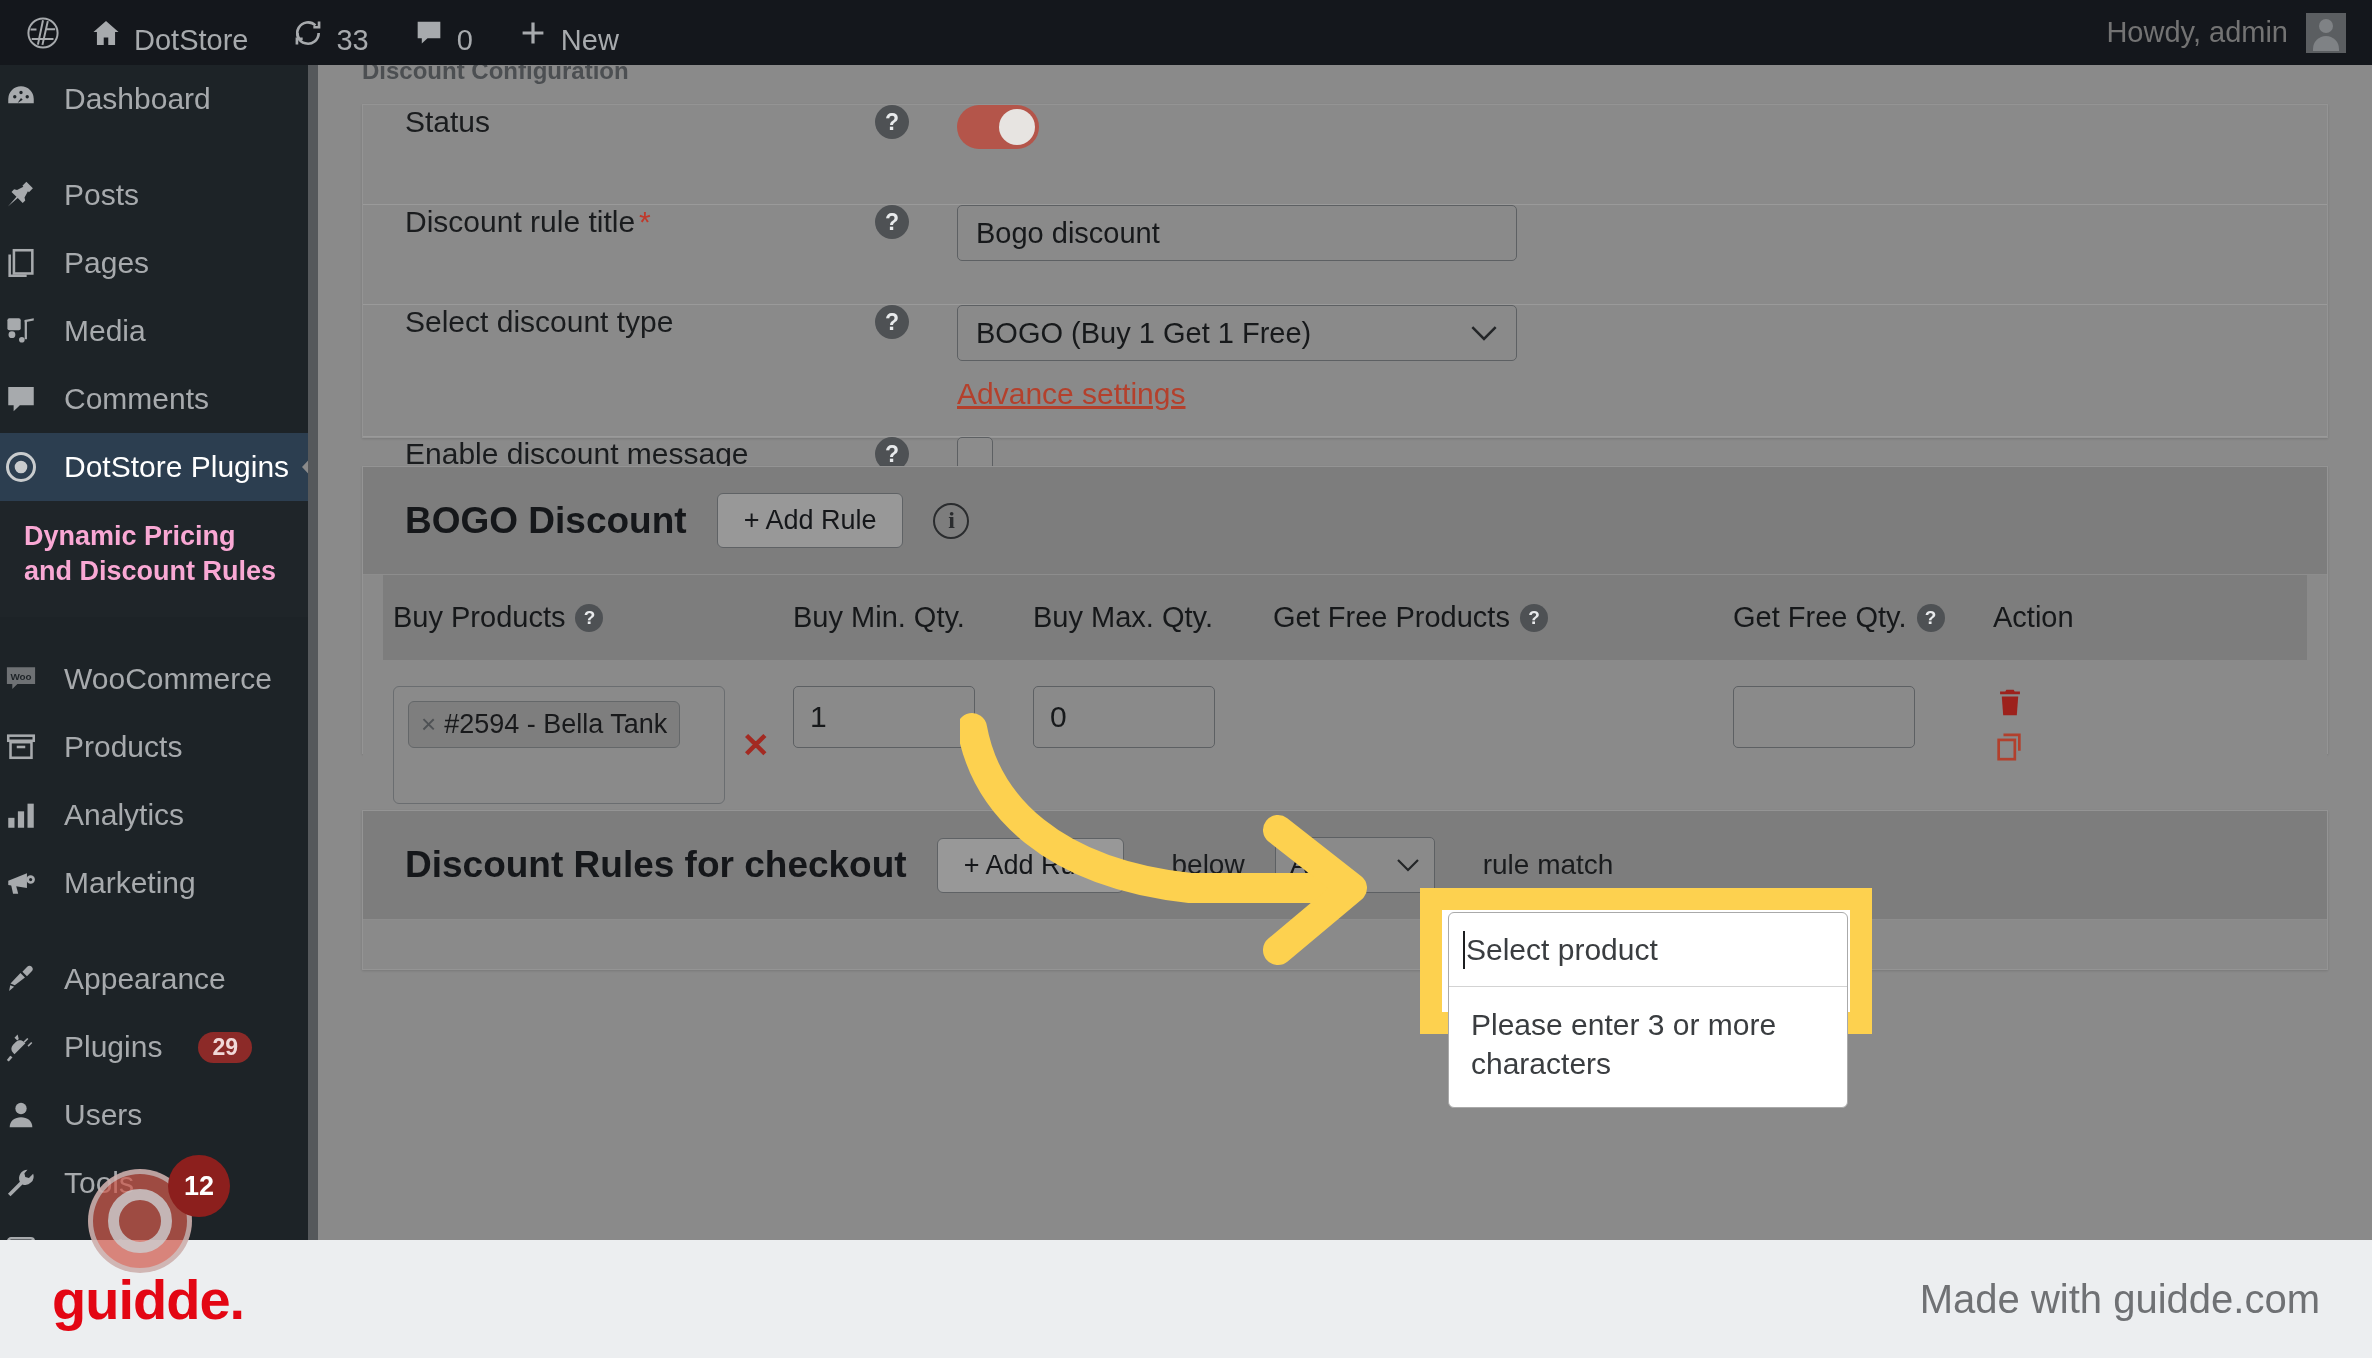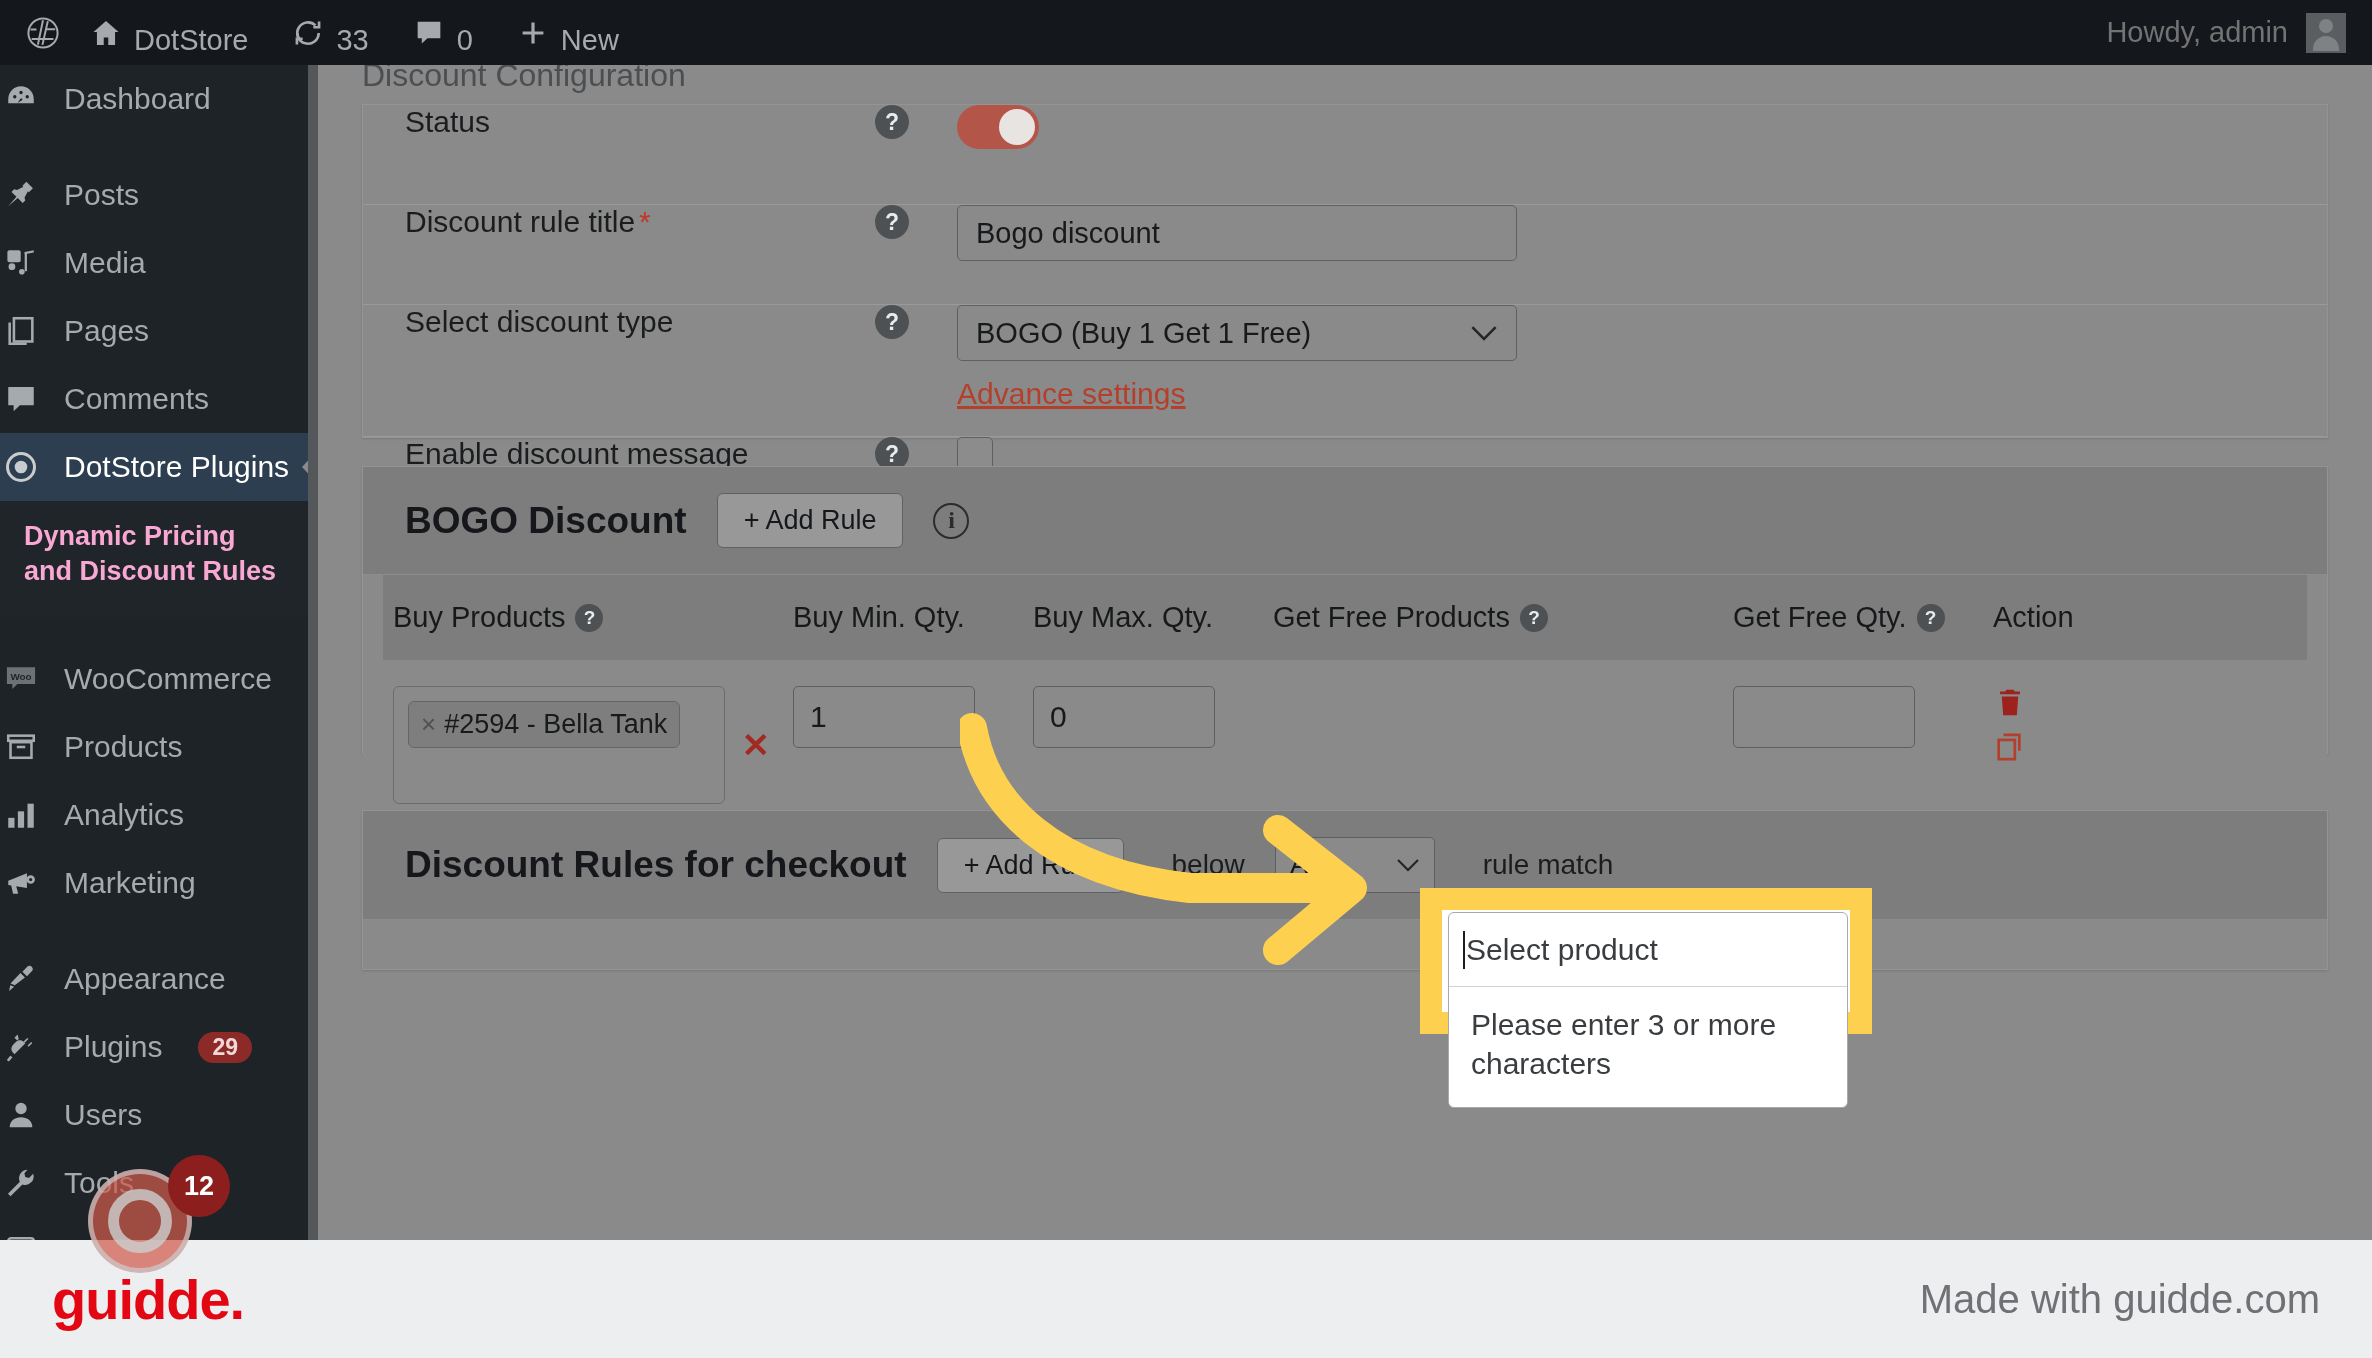--- a/index.html
+++ b/index.html
@@ -85,22 +85,22 @@
     border-radius: 50%; width: 62px; height: 62px;
     display: flex; align-items: center; justify-content: center; z-index: 61;
   }
 
   
   .content {
     position: absolute; left: 318px; top: 65px;
     width: 2054px; height: 1175px; background: #8a8a8a; overflow: hidden;
   }
   .page-title-cut {
-    position: absolute; left: 44px; top: -8px; font-size: 32px;
-    font-weight: normal; color: #4c4f52;
+    position: absolute; left: 44px; top: -8px; font-size: 24px;
+    font-weight: bold; color: #4c4f52;
   }
 
   .panel {
     position: absolute; left: 44px; width: 1966px;
     background: #8a8a8a; border: 1px solid #949494;
     box-shadow: 0 1px 2px rgba(0,0,0,.12);
   }
 
   .field-row {
     display: flex; align-items: flex-start; min-height: 100px;
@@ -322,39 +322,39 @@
       <span class="mi-ico">
         <svg class="i" width="34" height="34" viewBox="0 0 24 24" fill="#a7aaad">
           <path d="M15.8 2.6 13 5.4l.7.7-4.5 2.4-2.1-.5-1.8 1.8 3.5 3.5-6 6.9 6.9-6 3.5 3.5 1.8-1.8-.5-2.1 2.4-4.5.7.7 2.8-2.8z"></path>
         </svg>
       </span>
       <span>Posts</span>
     </div>
 
     <div class="menu-item">
       <span class="mi-ico">
+        <svg class="i" width="34" height="34" viewBox="0 0 24 24" fill="none" stroke="#a7aaad" stroke-width="1.8">
+          <rect x="7" y="3" width="13" height="16.4"></rect>
+            <path d="M4 6v15h12"></path>
+        </svg>
+      </span>
+      <span>Pages</span>
+    </div>
+
+    <div class="menu-item">
+      <span class="mi-ico">
         <svg class="i" width="34" height="34" viewBox="0 0 24 24" fill="#a7aaad">
           <rect x="2.4" y="3" width="9.4" height="8.4" rx="1.4"></rect>
           <circle cx="5.6" cy="14.6" r="2.4"></circle>
             <circle cx="12.6" cy="18.2" r="2"></circle>
           <path d="M14.6 4.2h1.6v13.6h-1.6z"></path>
             <path d="M14.6 4.2 21 3v1.6l-6.4 1.2z"></path>
         </svg>
       </span>
       <span>Media</span>
-    </div>
-
-    <div class="menu-item">
-      <span class="mi-ico">
-        <svg class="i" width="34" height="34" viewBox="0 0 24 24" fill="none" stroke="#a7aaad" stroke-width="1.8">
-          <rect x="7" y="3" width="13" height="16.4"></rect>
-            <path d="M4 6v15h12"></path>
-        </svg>
-      </span>
-      <span>Pages</span>
     </div>
 
     <div class="menu-item">
       <span class="mi-ico">
         <svg class="i" width="34" height="34" viewBox="0 0 24 24" fill="#a7aaad">
           <path d="M3 3.6h18v12.8h-9.8l-4.4 4.2v-4.2H3z"></path>
         </svg>
       </span>
       <span>Comments</span>
     </div>

